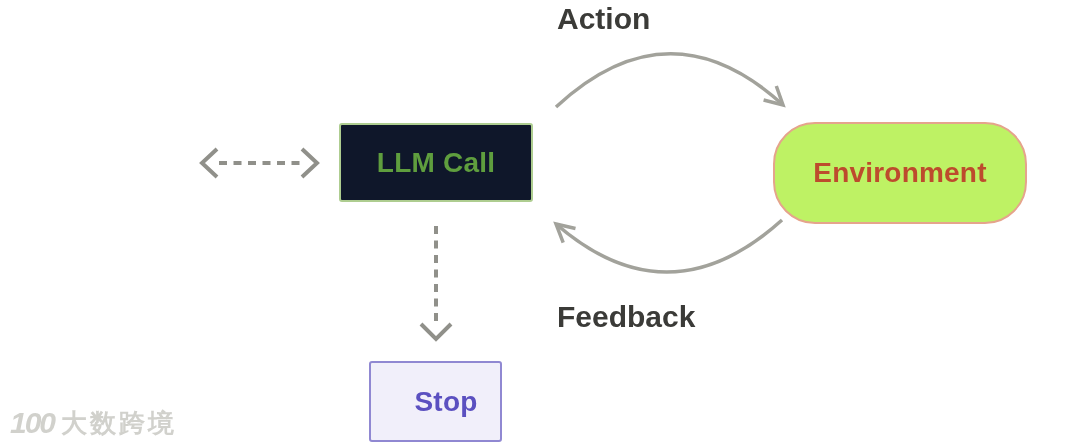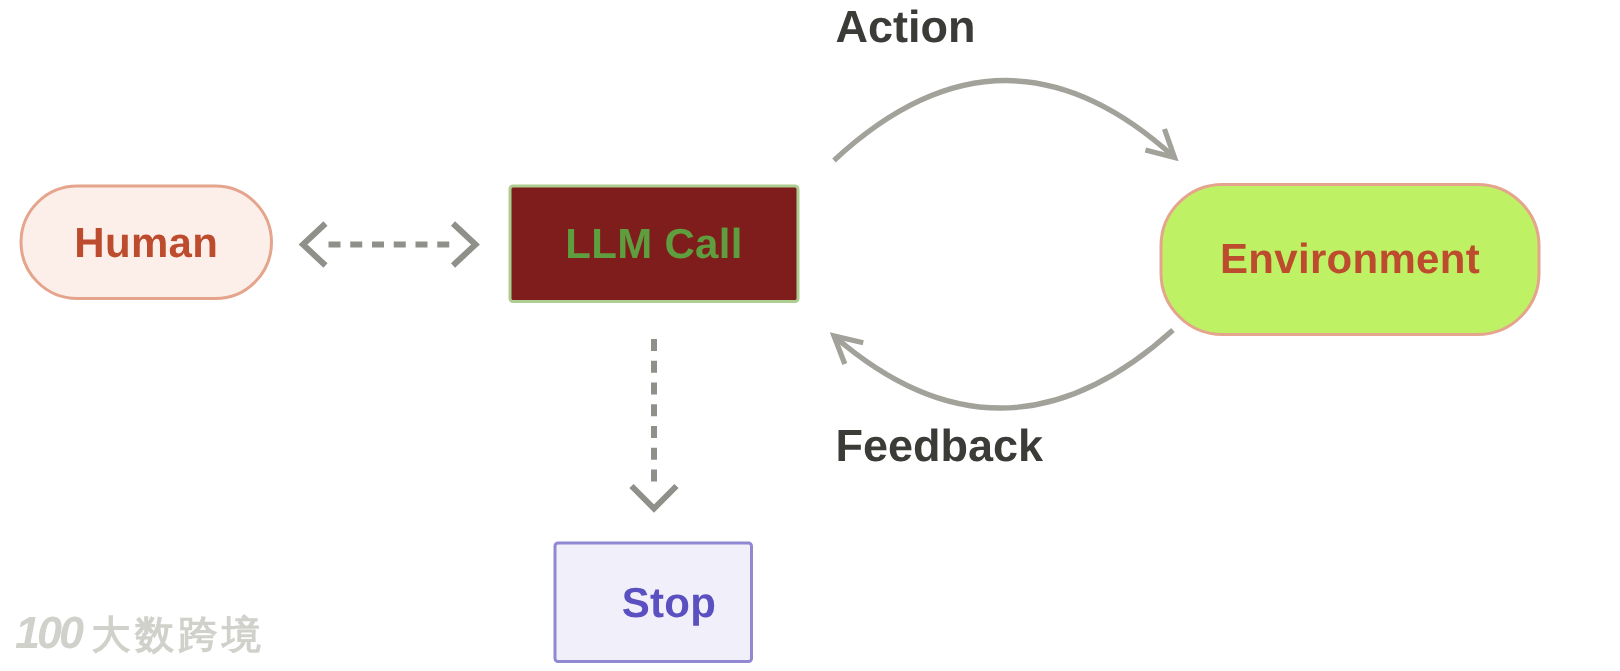--- a/index.html
+++ b/index.html
@@ -28,21 +28,21 @@
   }
   .node-human {
     left: 13px; top: 123px; width: 169px; height: 77px;
     background: #fcefe9;
     border: 2px solid #e5a48c;
     border-radius: 40px;
     color: #bd4b2d;
   }
   .node-llm {
     left: 339px; top: 123px; width: 194px; height: 79px;
-    background: #7f1d1d;
+    background: #0f172a;
     border: 2px solid #aecd90;
     border-radius: 3px;
     color: #5f9e3e;
   }
   .node-environment {
     left: 773px; top: 122px; width: 254px; height: 102px;
     background: #bef264;
     border: 2px solid #e5a48c;
     border-radius: 42px;
     color: #bd4b2d;
@@ -57,21 +57,21 @@
   }
   .edge-label {
     position: absolute;
     width: 220px;
     text-align: left;
     font-size: 30px;
     font-weight: 600;
     color: #3b3b38;
   }
   .edge-label-action { left: 557px; top: 2px; }
-  .edge-label-feedback { left: 557px; top: 281px; }
+  .edge-label-feedback { left: 557px; top: 300px; }
   .watermark {
     position: absolute;
     left: 10px; top: 406px;
     display: flex;
     align-items: flex-start;
     gap: 7px;
     color: #c9c9c4;
     opacity: 0.85;
     text-shadow: 0 1px 1px #ffffff;
     user-select: none;
@@ -103,23 +103,20 @@
     <path d="M 563.2 242.7 L 556 224 L 575.5 228.5" fill="none" stroke="#a2a29b" stroke-width="3.5" stroke-linejoin="miter"></path>
 
     <path d="M 219 163 L 301 163" fill="none" stroke="#90908a" stroke-width="4" stroke-dasharray="8 6.5"></path>
     <path d="M 217 149 L 202 163 L 217 177" fill="none" stroke="#90908a" stroke-width="4"></path>
     <path d="M 302 149 L 317 163 L 302 177" fill="none" stroke="#90908a" stroke-width="4"></path>
 
     <path d="M 436 226 L 436 327" fill="none" stroke="#90908a" stroke-width="4" stroke-dasharray="8 6.5"></path>
     <path d="M 421 324 L 436 339 L 451 324" fill="none" stroke="#90908a" stroke-width="4"></path>
   </svg>
 
-  <div class="node node-human">
-    <span>Human</span>
-  </div>
 
   <div class="node node-llm">
     <span>LLM Call</span>
   </div>
 
   <div class="node node-environment">
     <span>Environment</span>
   </div>
 
   <div class="node node-stop">

